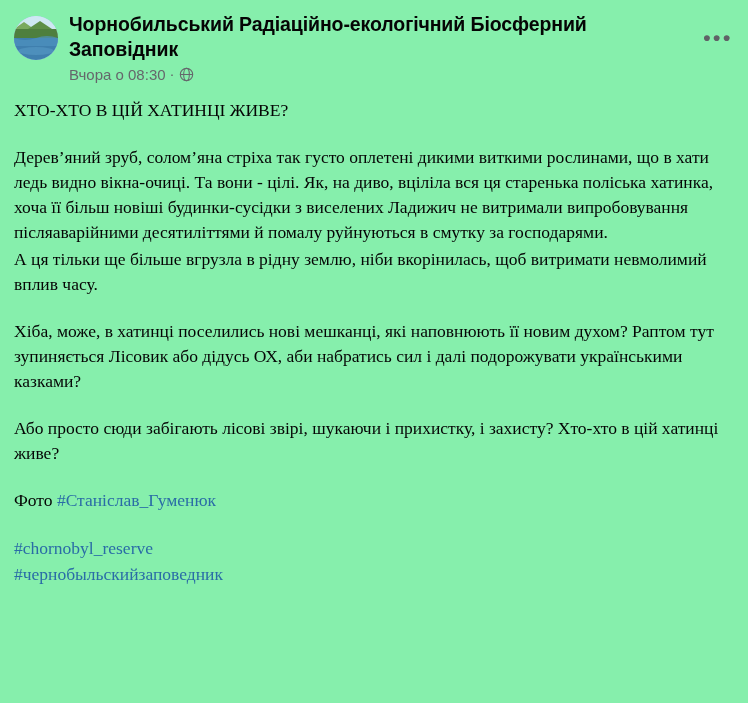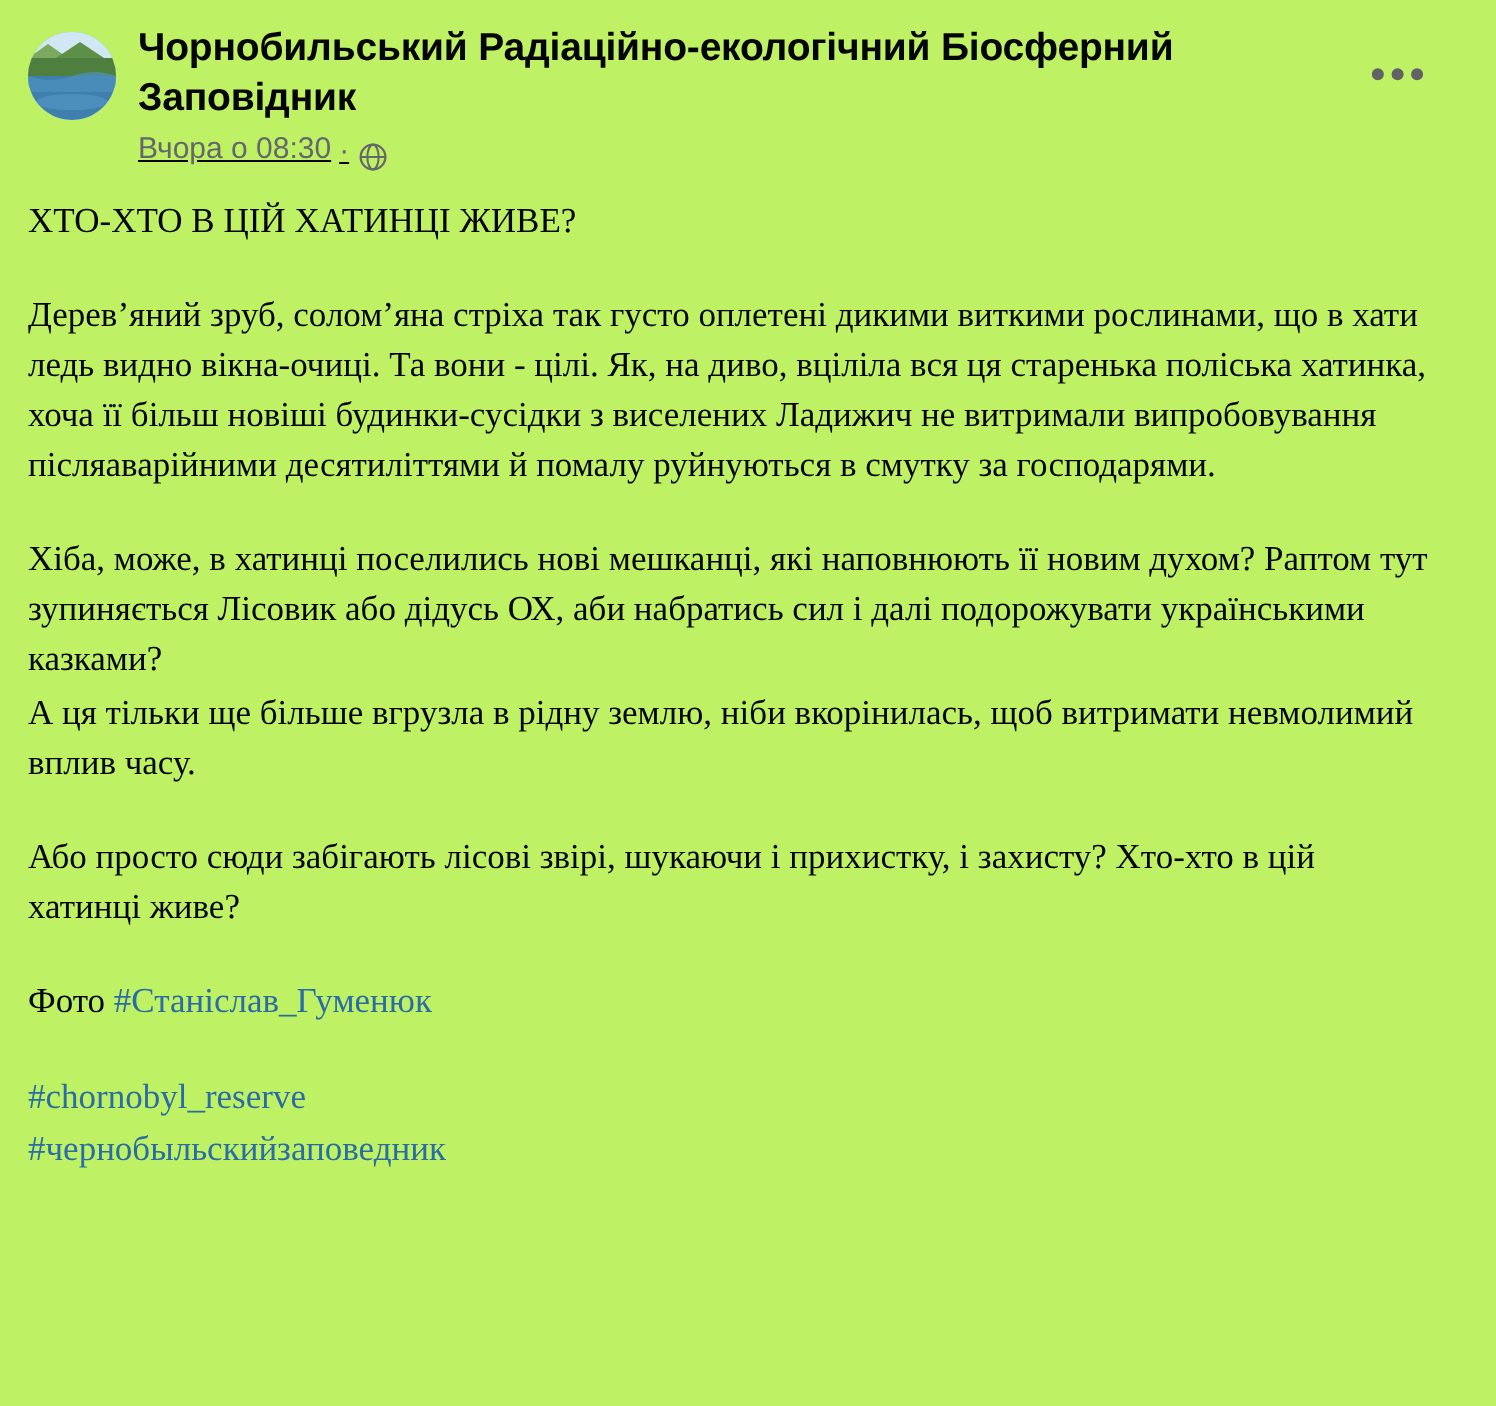--- a/index.html
+++ b/index.html
@@ -11,22 +11,22 @@
     height: 703px;
     background: #ffffff;
     font-family: "Liberation Sans", sans-serif;
     color: #050505;
     overflow: hidden;
   }
   .post {
     width: 748px;
     height: 703px;
     box-sizing: border-box;
-    padding: 12px 30px 0 14px;
-    background: #bef264;
+    padding: 12px 12px 0 14px;
+    background: #86efac;
   }
   .post-header {
     display: flex;
     align-items: flex-start;
     position: relative;
     min-height: 60px;
   }
   .avatar {
     width: 44px;
     height: 44px;
@@ -49,23 +49,22 @@
   }
   .page-name {
     font-size: 19.5px;
     line-height: 25px;
     font-weight: bold;
     color: #050505;
     letter-spacing: -0.1px;
   }
   .meta-row {
     display: flex;
-    align-items: flex-end;
+    align-items: flex-start;
     margin-top: 3px;
-    text-decoration: underline;
   }
   .meta-time {
     font-size: 15px;
     color: #65676b;
     line-height: 19px;
   }
   .meta-dot {
     font-size: 15px;
     color: #65676b;
     margin: 0 4px;
@@ -168,22 +167,22 @@
     </div>
 
     <div class="more-button">
       <span class="dots">•••</span>
     </div>
   </div>
 
   <div class="post-body">
     <div class="para">ХТО-ХТО В ЦІЙ ХАТИНЦІ ЖИВЕ?</div>
     <div class="para spaced">Дерев’яний зруб, солом’яна стріха так густо оплетені дикими виткими рослинами, що в хати ледь видно вікна-очиці. Та вони - цілі. Як, на диво, вціліла вся ця старенька поліська хатинка, хоча її більш новіші будинки-сусідки з виселених Ладижич не витримали випробовування післяаварійними десятиліттями й помалу руйнуються в смутку за господарями.</div>
+    <div class="para tight">А ця тільки ще більше вгрузла в рідну землю, ніби вкорінилась, щоб витримати невмолимий вплив часу.</div>
     <div class="para spaced">Хіба, може, в хатинці поселились нові мешканці, які наповнюють її новим духом? Раптом тут зупиняється Лісовик або дідусь ОХ, аби набратись сил і далі подорожувати українськими казками?</div>
-    <div class="para tight">А ця тільки ще більше вгрузла в рідну землю, ніби вкорінилась, щоб витримати невмолимий вплив часу.</div>
     <div class="para spaced">Або просто сюди забігають лісові звірі, шукаючи і прихистку, і захисту? Хто-хто в цій хатинці живе?</div>
 
     <div class="para photo-line">
       <span>Фото </span><span class="link">#Станіслав_Гуменюк</span>
     </div>
 
     <div class="tag-block">
       <div class="tag-line">#chornobyl_reserve</div>
       <div class="tag-line">#чернобыльскийзаповедник</div>
     </div>

